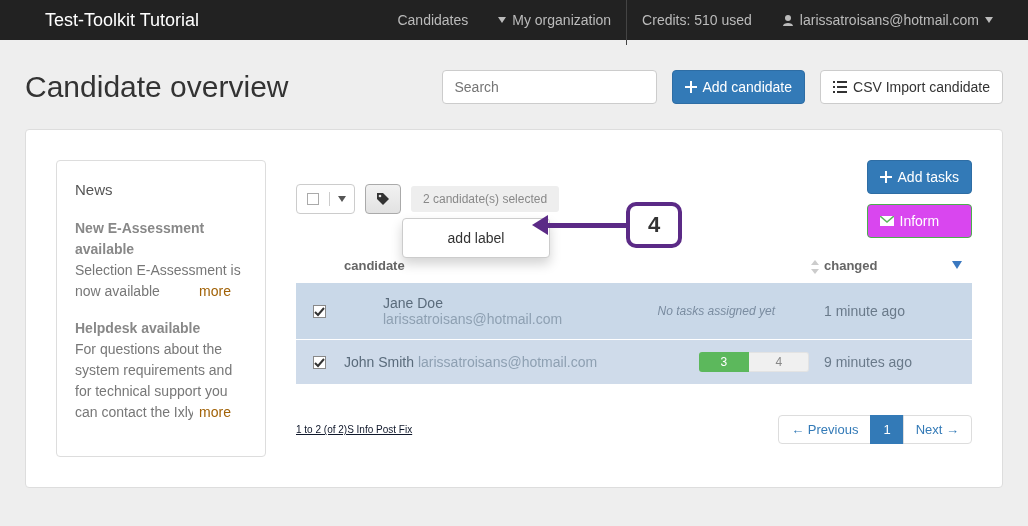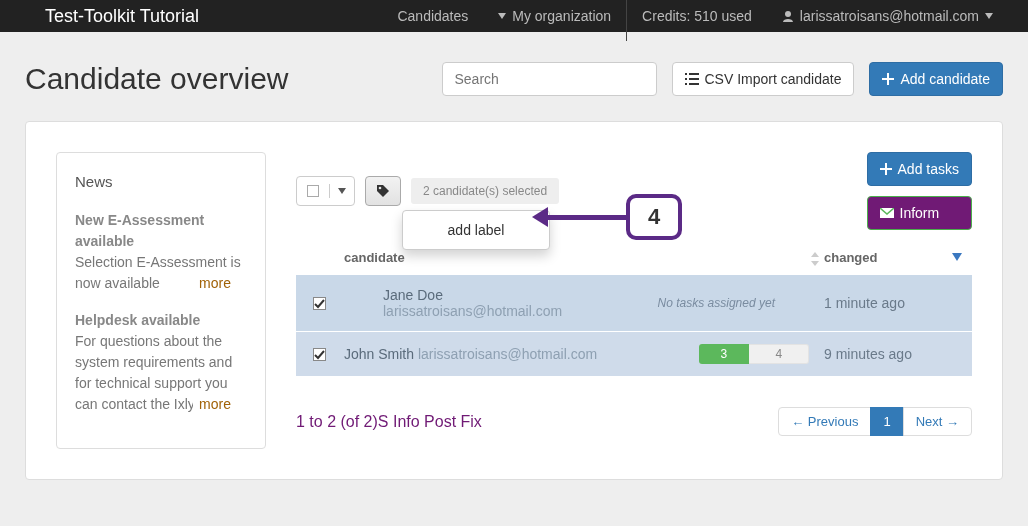--- a/index.html
+++ b/index.html
@@ -5,21 +5,21 @@
   * { box-sizing: border-box; margin: 0; padding: 0; }
   body {
     font-family: "Helvetica Neue", Helvetica, Arial, sans-serif;
     background: #eeeeee;
     color: #333;
     font-size: 14px;
   }
   
   .navbar {
     background: #222;
-    height: 32px;
+    height: 40px;
     display: flex;
     align-items: center;
     color: #bbb;
     padding: 0 20px 0 45px;
     font-size: 14px;
   }
   .navbar .brand {
     color: #fff;
     font-size: 18px;
     font-weight: 500;
@@ -71,21 +71,21 @@
     padding: 6px 12px;
     height: 34px;
     border: 1px solid #ccc;
     border-radius: 4px;
     background: #fff;
     font-size: 14px;
     cursor: pointer;
     color: #333;
   }
   .btn.primary { background: #337ab7; color: #fff; border-color: #2e6da4; }
-  .btn.success { background: #701a75; color: #fff; border-color: #4cae4c; }
+  .btn.success { background: #d946ef; color: #fff; border-color: #4cae4c; }
 
   .content-card {
     background: #fff;
     border: 1px solid #ddd;
     border-radius: 4px;
     padding: 30px;
     display: flex;
     gap: 30px;
     align-items: flex-start;
   }
@@ -221,21 +221,21 @@
   }
   .task-progress .total {
     color: #888; display: flex; align-items: center; justify-content: center;
   }
 
   .footer-row {
     display: flex;
     align-items: center;
     margin-top: 30px;
   }
-  .range-info { color: #701a75; font-size: 16px; }
+  .range-info { color: #0f172a; font-size: 10px; text-decoration: underline; }
   .pager { margin-left: auto; display: flex; }
   .pager .pg {
     border: 1px solid #ddd;
     padding: 6px 12px;
     font-size: 13px;
     color: #337ab7;
     background: #fff;
     margin-left: -1px;
     cursor: pointer;
   }
@@ -300,37 +300,37 @@
         <path d="M0 0 L8 0 L4 6 Z" fill="#bbb"></path>
       </svg>
   </div>
 </div>
 
 <div class="page">
 
   <div class="header-row">
     <div class="page-title">Candidate overview</div>
     <input class="search-input" placeholder="Search" style="">
+    <button class="btn primary">
+      <svg width="12" height="12" viewBox="0 0 12 12">
+          <rect x="5" width="2" height="12" fill="#fff"></rect>
+          <rect y="5" width="12" height="2" fill="#fff"></rect>
+        </svg>
+      <span>Add candidate</span>
+    </button>
     <button class="btn">
       <svg width="14" height="12" viewBox="0 0 14 12">
           <rect y="0" width="2" height="2" fill="#333"></rect>
           <rect y="5" width="2" height="2" fill="#333"></rect>
           <rect y="10" width="2" height="2" fill="#333"></rect>
           <rect x="4" y="0" width="10" height="2" fill="#333"></rect>
           <rect x="4" y="5" width="10" height="2" fill="#333"></rect>
           <rect x="4" y="10" width="10" height="2" fill="#333"></rect>
         </svg>
       <span>CSV Import candidate</span>
-    </button>
-    <button class="btn primary">
-      <svg width="12" height="12" viewBox="0 0 12 12">
-          <rect x="5" width="2" height="12" fill="#fff"></rect>
-          <rect y="5" width="12" height="2" fill="#fff"></rect>
-        </svg>
-      <span>Add candidate</span>
     </button>
   </div>
 
   <div class="content-card">
 
     <div class="news-panel">
       <h3>News</h3>
       <div class="news-item">
         <div class="title">New E-Assessment available</div>
         <span>Selection E-Assessment is now available</span>

